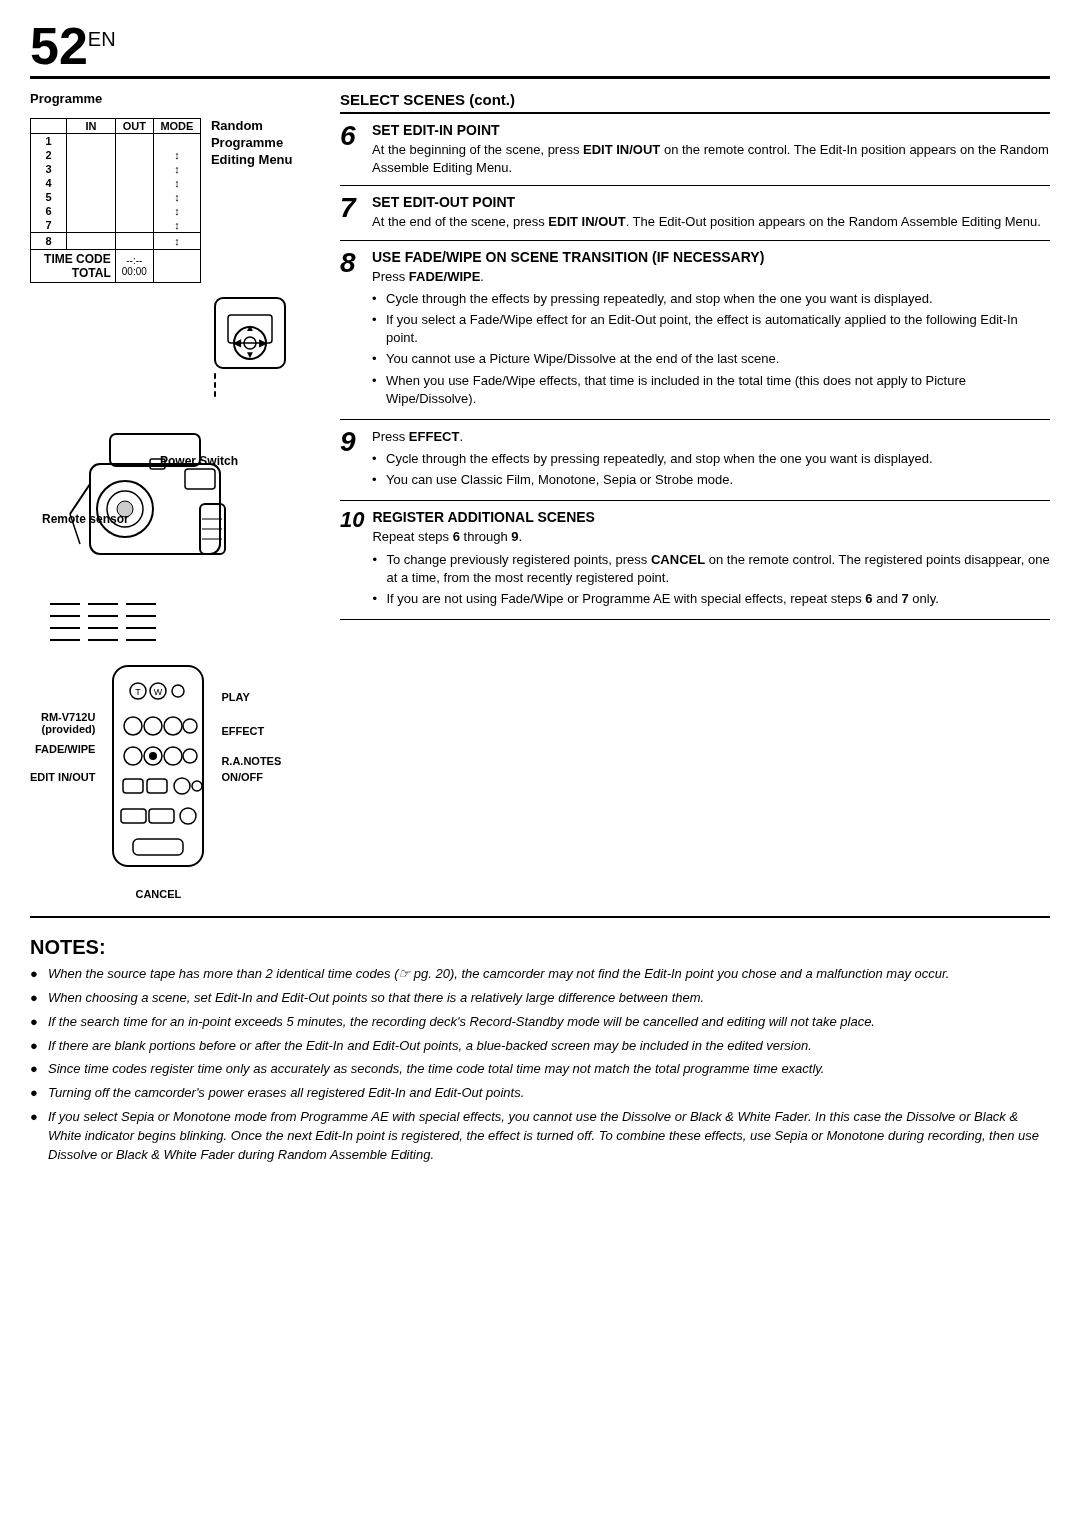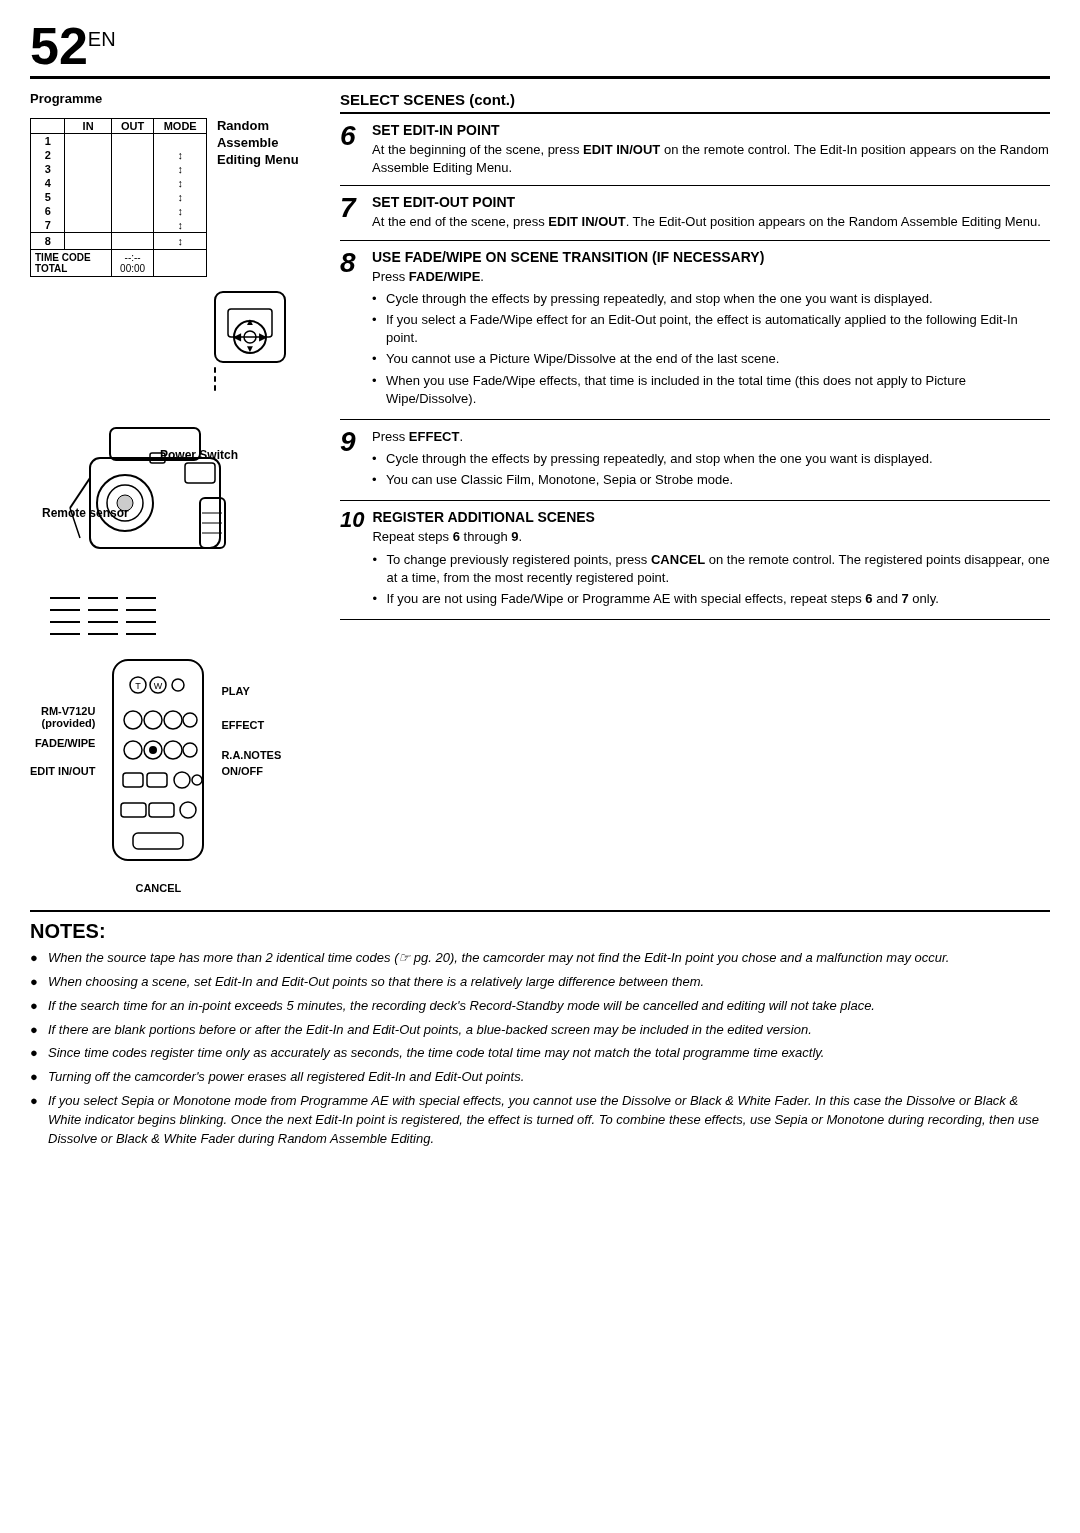--- a/index.html
+++ b/index.html
@@ -170,21 +170,21 @@
     .bullet-list li::before {
       content: '•';
       position: absolute;
       left: 0;
     }
 
     
     .notes-section {
       margin-top: 16px;
       border-top: 2px solid #000;
-      padding-top: 8px;
+      padding-top: 18px;
     }
     .notes-title {
       font-size: 20px;
       font-weight: bold;
       text-transform: uppercase;
       margin-bottom: 6px;
     }
     .notes-list {
       list-style: none;
       padding: 0;
@@ -278,29 +278,29 @@
               </tr>
               <tr>
                 <td style="font-weight:bold; text-align:center; border-right:1.5px solid #000;">8</td>
       <td style="border-right:1.5px solid #000;"></td>
       <td style="border-right:1.5px solid #000;"></td>
       <td>↕</td>
               </tr>
             </tbody>
           <tfoot>
             <tr>
-              <td colspan="2" style="font-size:10px; font-weight:bold; text-align:left; border-top:1.5px solid #000;">TIME CODE<br>TOTAL</td>
+              <td colspan="2" style="font-size:12px; font-weight:bold; text-align:right; border-top:1.5px solid #000;">TIME CODE<br>TOTAL</td>
               <td style="font-size:10px; border-top:1.5px solid #000; text-align:center;">--:--<br>00:00</td>
               <td style="border-top:1.5px solid #000;"></td>
             </tr>
           </tfoot>
         </table>
       </div>
       <div class="random-assemble-label">
-        <div>Random Assemble</div>
+        <div>Random Programme</div>
         <div>Editing Menu</div>
       </div>
     </div>
 
     <div style="display:flex; justify-content:flex-end; margin-right:30px; margin-top:2px;">
       <svg width="80" height="80" viewBox="0 0 80 80">
 
         <rect x="5" y="5" width="70" height="70" rx="8" ry="8" fill="none" stroke="#000" stroke-width="2"></rect>
 
         <rect x="18" y="22" width="44" height="28" rx="3" fill="none" stroke="#000" stroke-width="1.5"></rect>

